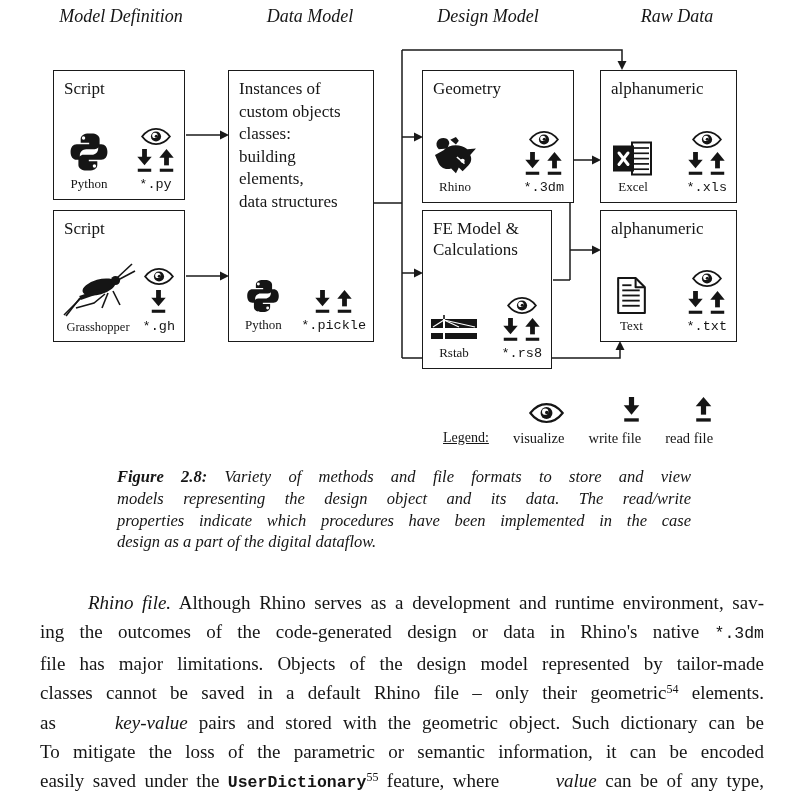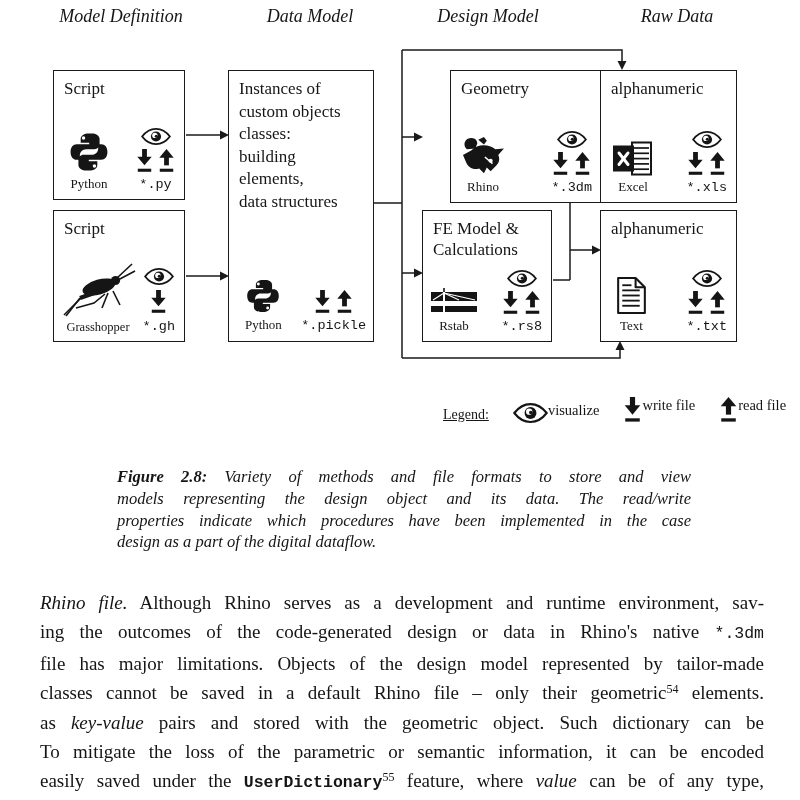--- a/index.html
+++ b/index.html
@@ -13,34 +13,34 @@
            font-style:italic;font-size:18px;white-space:nowrap;}
   .dbox{position:absolute;border:1.6px solid #1a1a1a;background:#fff;box-sizing:border-box;}
   .dbox .btitle{position:absolute;left:10px;top:7px;font-size:17px;line-height:21px;}
   .tool-cluster{position:absolute;left:10px;bottom:7px;display:flex;flex-direction:column;align-items:center;}
   .tool-cluster .tlabel{font-size:13px;margin-top:3px;white-space:nowrap;}
   .file-cluster{position:absolute;right:9px;bottom:7px;display:flex;flex-direction:column;align-items:center;row-gap:3px;}
   .arrow-pair{display:flex;column-gap:5px;align-items:flex-end;}
   .ext{font-family:"Liberation Mono",monospace;font-size:13.5px;white-space:nowrap;}
   .dm-lines{position:absolute;left:10px;top:7px;font-size:17px;line-height:22.5px;}
   .legend{position:absolute;left:443px;top:397px;display:flex;align-items:flex-end;column-gap:24px;}
-  .legend .litem{display:flex;align-items:flex-start;row-gap:20px;}
+  .legend .litem{display:flex;flex-direction:column;align-items:flex-end;row-gap:6px;}
   .legend .llabel{font-size:14.5px;white-space:nowrap;}
   .legend .lword{font-size:14px;padding-bottom:1px;text-decoration:underline;}
 
   
   .cap{position:absolute;left:117px;top:466px;width:574px;font-size:16.5px;
        line-height:21.8px;font-style:italic;}
   .cap .jl{text-align:justify;text-align-last:justify;}
   .cap-tag{font-weight:bold;}
 
   
   .bodytext{position:absolute;left:40px;top:588px;width:724px;font-size:19px;line-height:29.4px;}
   .bodytext .jl{text-align:justify;text-align-last:justify;}
-  .it{font-style:italic;}
+  .it{font-style:italic;margin-left:48px;}
   .mono{font-family:"Liberation Mono",monospace;font-size:16.5px;}
   .monob{font-family:"Liberation Mono",monospace;font-size:16.5px;font-weight:700;}
   sup.fn{font-size:12px;line-height:0;vertical-align:6px;}
 
   svg{display:block;}
 </style>
 </head>
 <body>
 
 <div class="page">
@@ -197,21 +197,21 @@
                 <polygon points="8.5,0 16,9 1,9" fill="#151515"></polygon>
                 <rect x="6" y="8" width="5" height="9" fill="#151515"></rect>
                 <rect x="1.5" y="20.5" width="14" height="3.2" fill="#151515"></rect>
               </svg>
           </span>
         </span>
         <span class="ext">*.pickle</span>
       </div>
     </div>
 
-    <div class="dbox" style="left:422px;top:70px;width:152px;height:133px;margin-left:28px;">
+    <div class="dbox" style="left:422px;top:70px;width:152px;height:133px;">
       <div class="btitle">Geometry</div>
       <div class="tool-cluster" style="left:8px;">
         <span>
           <svg width="48" height="40" viewBox="0 0 50 42">
             <path fill="#151515" d="M8 14 C3 9 6 2 13 2 c4 0 6 3 6 6 l-2 5 z"></path>
             <path fill="#151515" d="M20 4 l6 -3 3 4 -3 4 z"></path>
             <path fill="#151515" d="M13 15 c6 -7 18 -7 25 -1 l9 -1 -6 7 c2 4 1 8 -2 11 l-6 6 -4 -4 -3 6 -5 -5 c-6 2 -12 -1 -14 -7 l-3 -7 z"></path>
             <circle cx="33" cy="26" r="2.2" fill="#fff"></circle>
             <path d="M27 22 l8 7" stroke="#fff" stroke-width="1.6" fill="none"></path>
           </svg>
@@ -240,21 +240,21 @@
                 <polygon points="8.5,0 16,9 1,9" fill="#151515"></polygon>
                 <rect x="6" y="8" width="5" height="9" fill="#151515"></rect>
                 <rect x="1.5" y="20.5" width="14" height="3.2" fill="#151515"></rect>
               </svg>
           </span>
         </span>
         <span class="ext">*.3dm</span>
       </div>
     </div>
 
-    <div class="dbox" style="left:422px;top:210px;width:130px;height:132px;">
+    <div class="dbox" style="left:422px;top:210px;width:130px;height:159px;">
       <div class="btitle">
         <div>FE Model &amp;</div>
         <div>Calculations</div>
       </div>
       <div class="tool-cluster" style="left:8px;">
         <span>
           <svg width="46" height="27" viewBox="0 0 46 27">
             <rect x="0" y="4" width="46" height="9" fill="#151515"></rect>
             <rect x="0" y="18" width="46" height="6" fill="#151515"></rect>
             <path d="M13 0 V26" stroke="#fff" stroke-width="2"></path>

